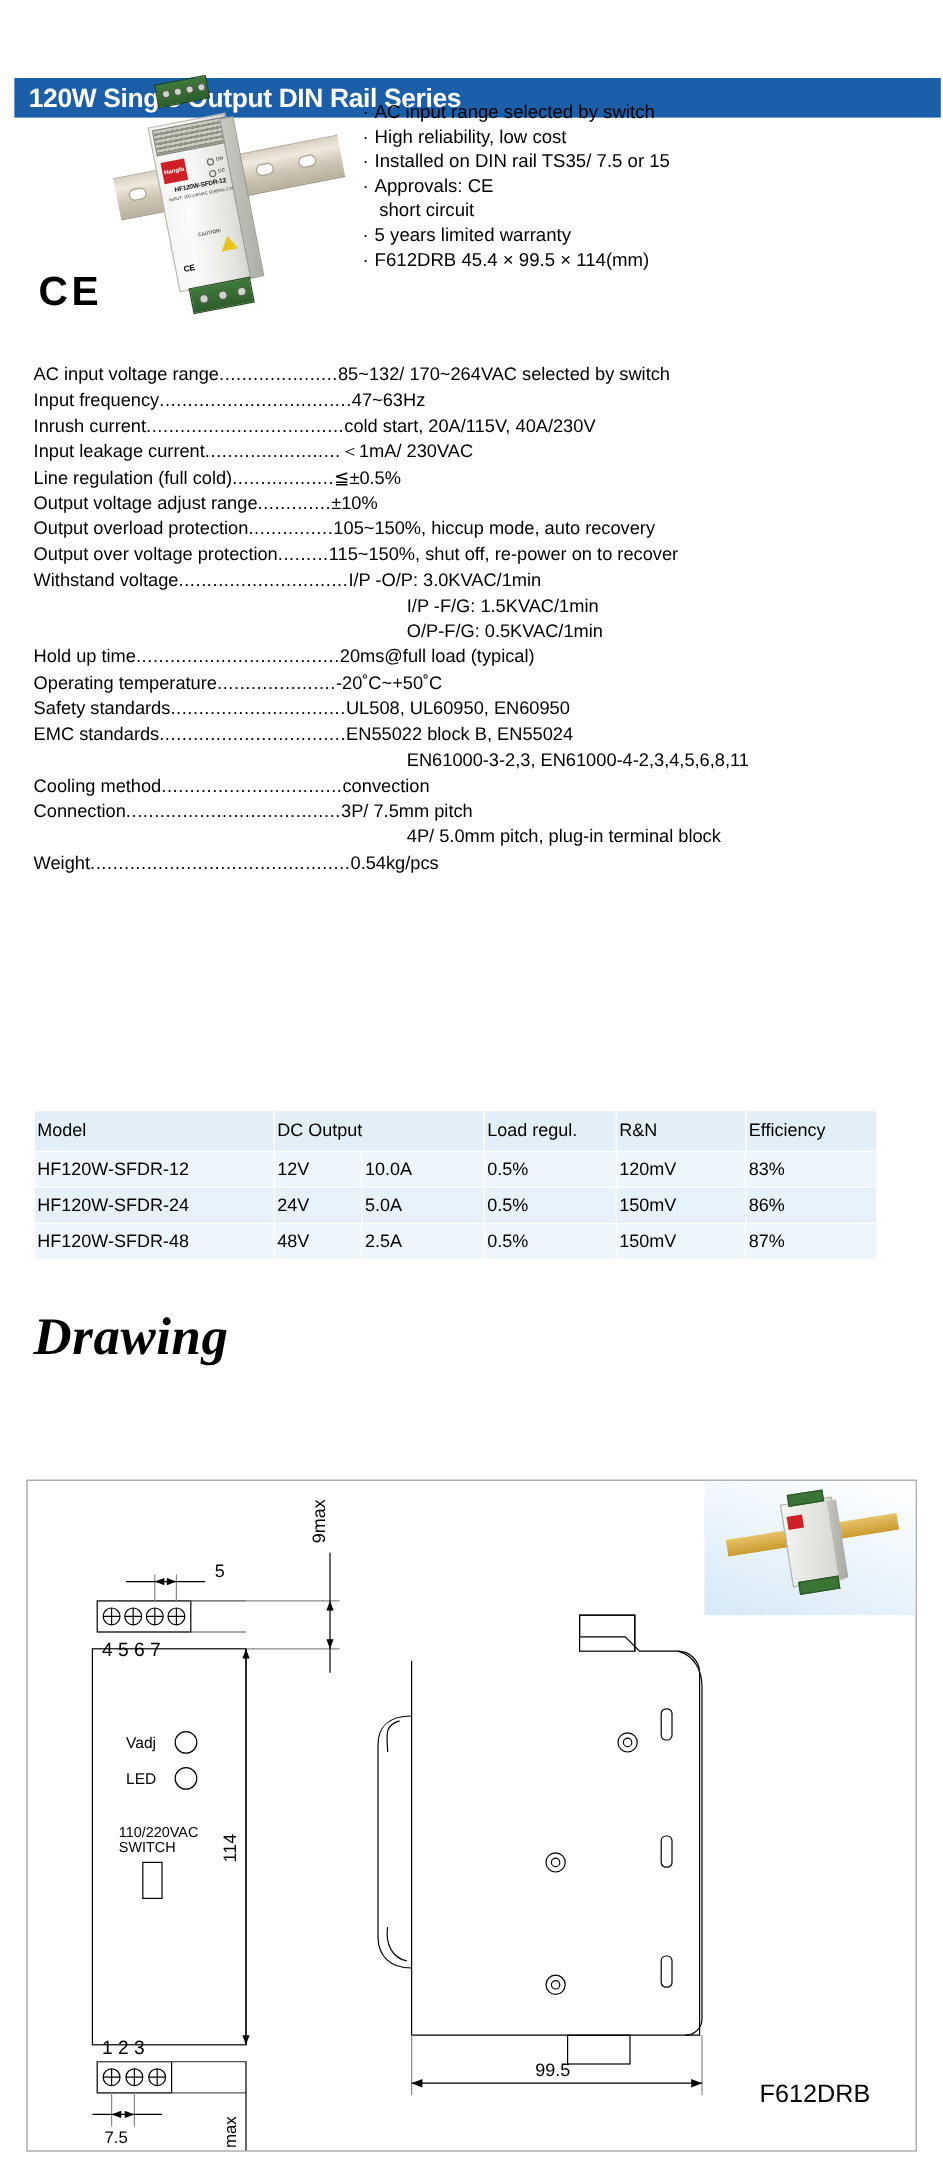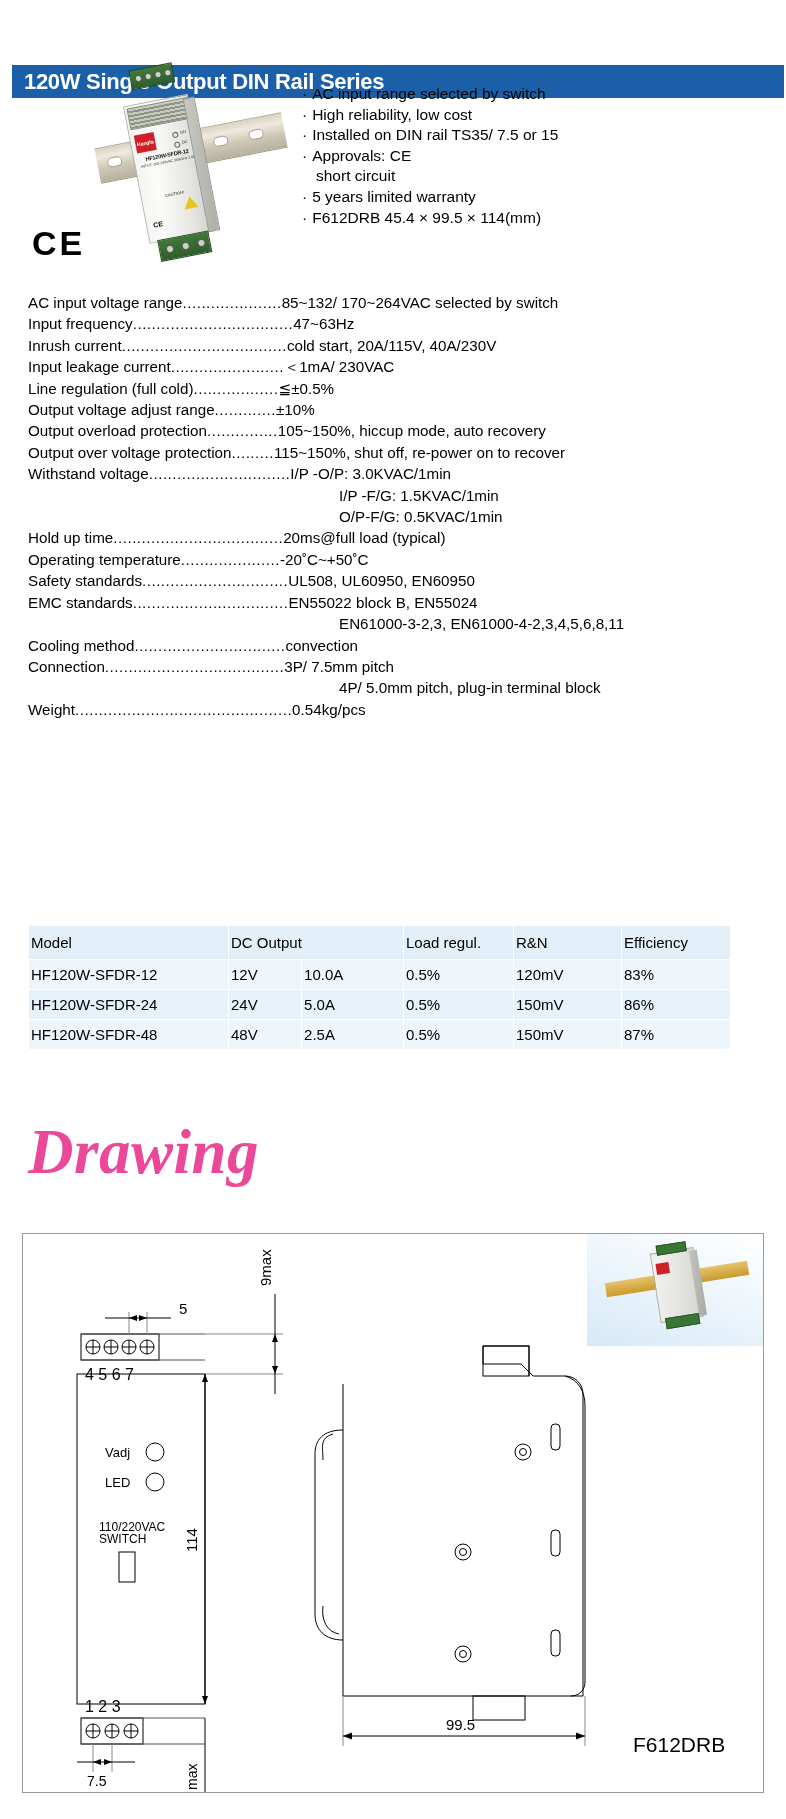--- a/index.html
+++ b/index.html
@@ -130,21 +130,21 @@
   .features {
     position: absolute; left: 302px; top: 12px; width: 470px;
   }
   .feature-line {
     font-size: 15.5px; line-height: 20.6px; color: #000; white-space: nowrap;
   }
   .feature-line .dot { margin-right: 5px; }
   .feature-cont { padding-left: 14px; }
 
   
-  .specs { position: absolute; left: 28px; top: 292px; width: 740px; }
+  .specs { position: absolute; left: 28px; top: 302px; width: 740px; }
   .spec-row { display: flex; align-items: baseline; font-size: 15.2px; line-height: 21.4px; }
   .spec-label { white-space: nowrap; }
   .spec-dots { flex: 0 0 auto; overflow: hidden; white-space: nowrap; letter-spacing: 0.5px; }
   .spec-value { white-space: nowrap; }
   .spec-row.cont .spec-value { margin-left: 311px; }
 
   
   .model-table {
     position: absolute; left: 28px; top: 925px; width: 703px;
     border-collapse: collapse;
@@ -161,24 +161,24 @@
   .model-table tbody tr td { background: #eef5fb; }
   .model-table tbody tr:nth-child(even) td { background: #e7f1f9; }
   .model-table .col-model { width: 200px; }
   .model-table .col-v { width: 78px; }
   .model-table .col-lr { width: 110px; }
   .model-table .col-rn { width: 108px; }
   .model-table .col-eff { width: 109px; }
 
   
   .drawing-heading {
-    position: absolute; left: 28px; top: 1116px;
+    position: absolute; left: 28px; top: 1088px;
     font-family: "Liberation Serif", serif;
     font-style: italic; font-weight: bold;
-    font-size: 63px; color: #ec4899; letter-spacing: 0.5px;
+    font-size: 44px; color: #000000; letter-spacing: 0.5px;
   }
 
   
   .drawing-panel {
     position: absolute; left: 22px; top: 1233px;
     width: 742px; height: 560px;
     border: 1px solid #9a9a9a; background: #ffffff;
     overflow: hidden;
   }
   .drawing-svg { position: absolute; left: 0; top: 0; }

